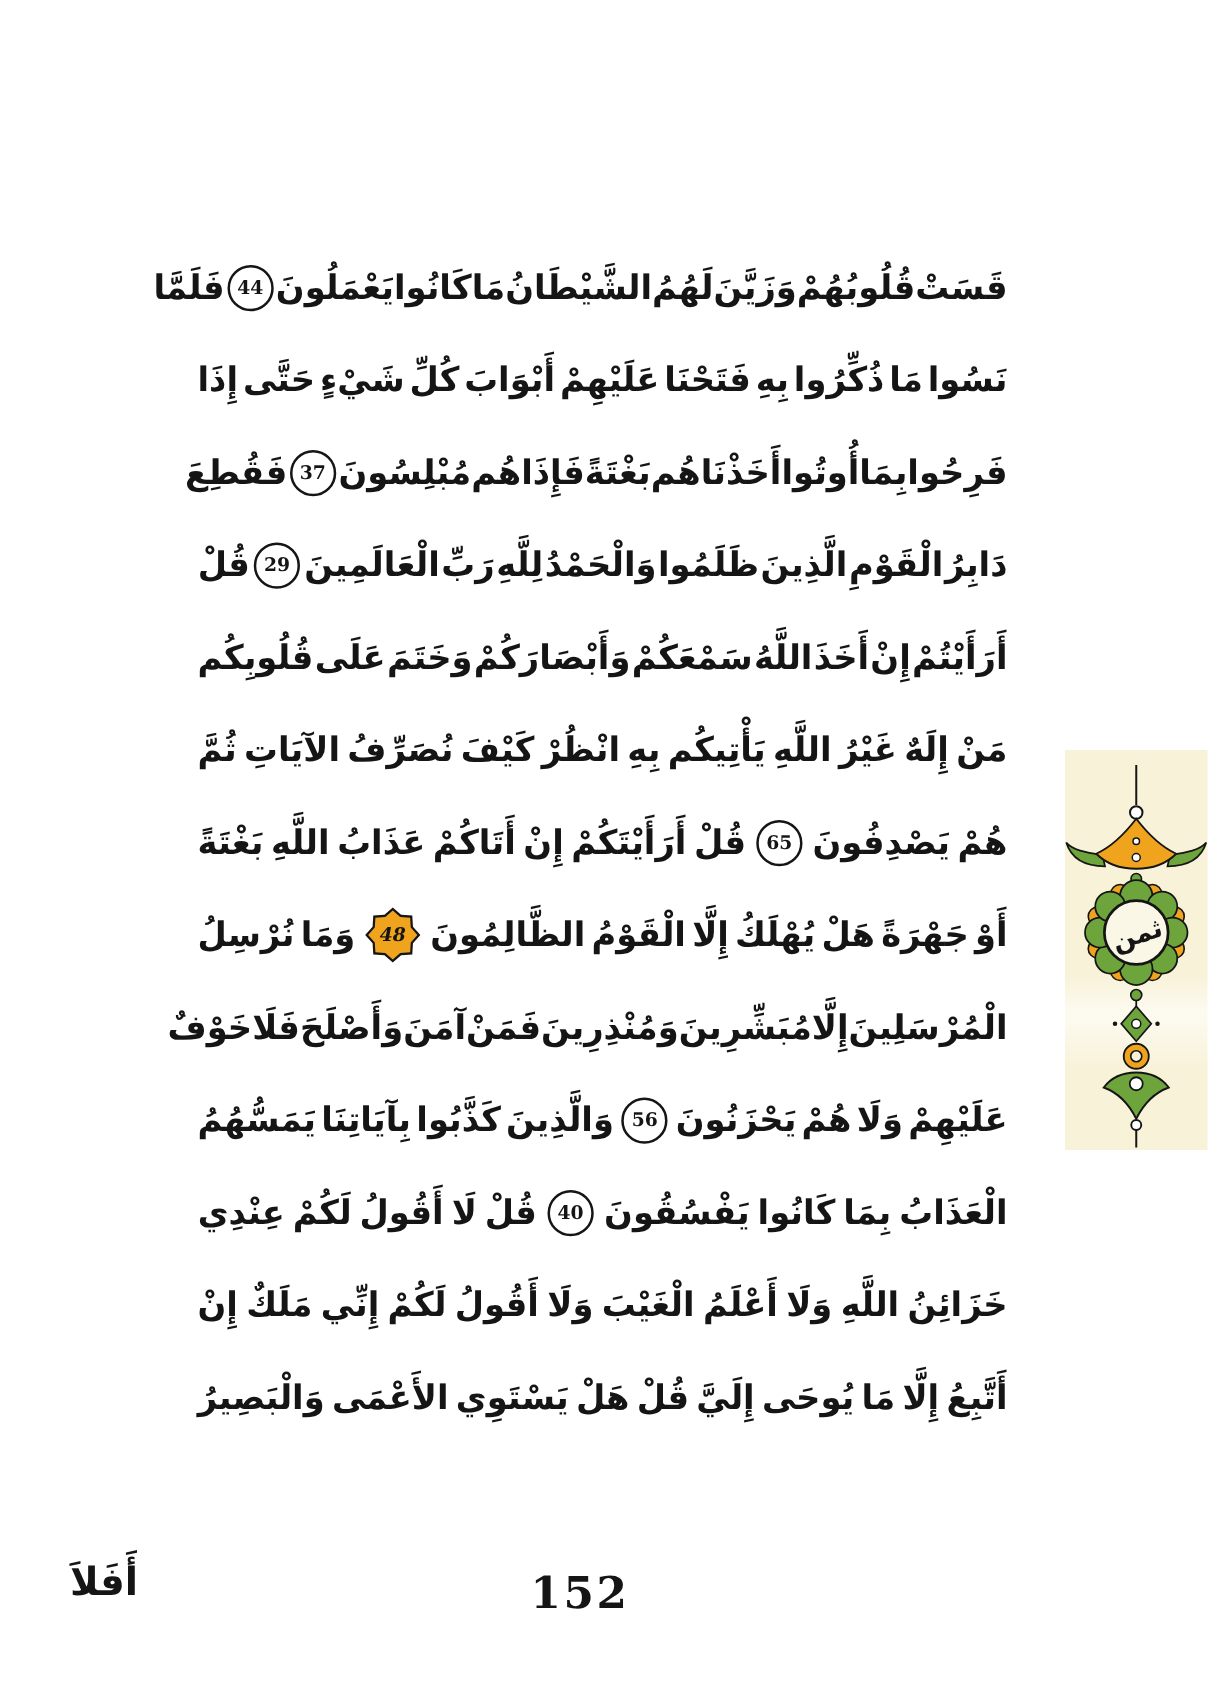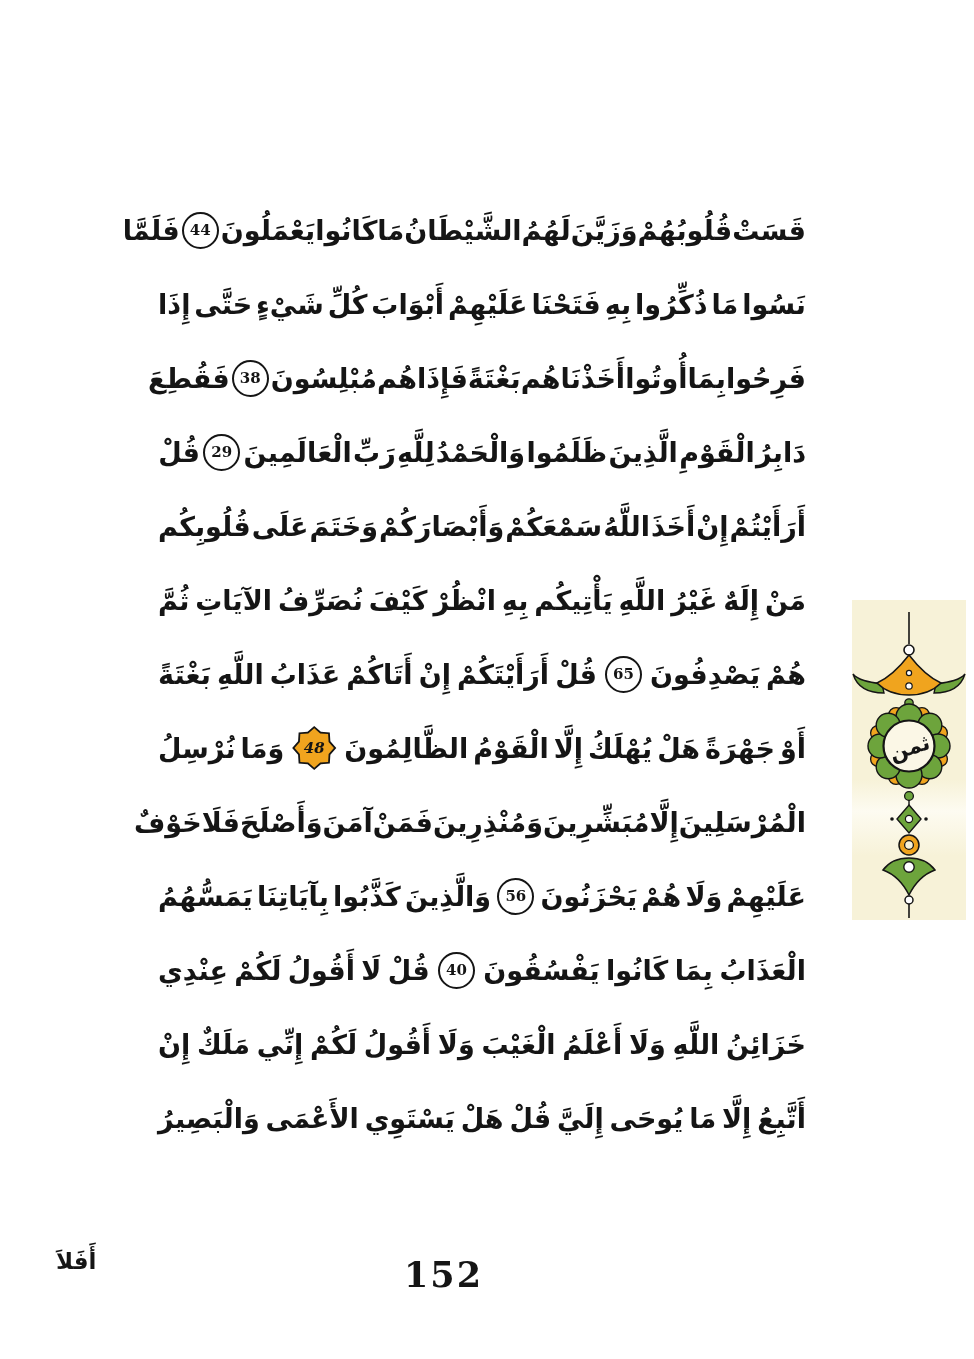--- a/index.html
+++ b/index.html
@@ -68,25 +68,26 @@
   
   .ornament-strip{
     position:absolute;
     left:852px;top:600px;width:114px;height:320px;
     background:linear-gradient(180deg,var(--strip) 0%,var(--strip) 56%,#FDFBF1 66%,var(--strip) 80%,var(--strip) 100%);
   }
   .ornament-strip svg{position:absolute;inset:0;}
   
   .catchword{
     position:absolute;left:56px;top:1248px;
-    font-size:23px;font-weight:700;direction:rtl;
+    font-size:31px;font-weight:700;direction:rtl;
     color:var(--ink);
   }
   .page-number{
     position:absolute;left:404px;top:1254px;width:120px;
+    text-align:center;
     font-family:"DejaVu Serif",serif;
     font-weight:700;font-style:normal;
     font-size:35px;letter-spacing:2px;
     color:var(--ink);
   }
 </style>
 </head>
 <body>
 
 <div class="text-block">
@@ -117,21 +118,21 @@
     </div>
     <div class="line">
       <span class="word">فَرِحُوا</span>
       <span class="word">بِمَا</span>
       <span class="word">أُوتُوا</span>
       <span class="word">أَخَذْنَاهُم</span>
       <span class="word">بَغْتَةً</span>
       <span class="word">فَإِذَا</span>
       <span class="word">هُم</span>
       <span class="word">مُبْلِسُونَ</span>
-      <span class="verse-marker">38</span>
+      <span class="verse-marker">37</span>
       <span class="word">فَقُطِعَ</span>
     </div>
     <div class="line">
       <span class="word">دَابِرُ</span>
       <span class="word">الْقَوْمِ</span>
       <span class="word">الَّذِينَ</span>
       <span class="word">ظَلَمُوا</span>
       <span class="word">وَالْحَمْدُ</span>
       <span class="word">لِلَّهِ</span>
       <span class="word">رَبِّ</span>

